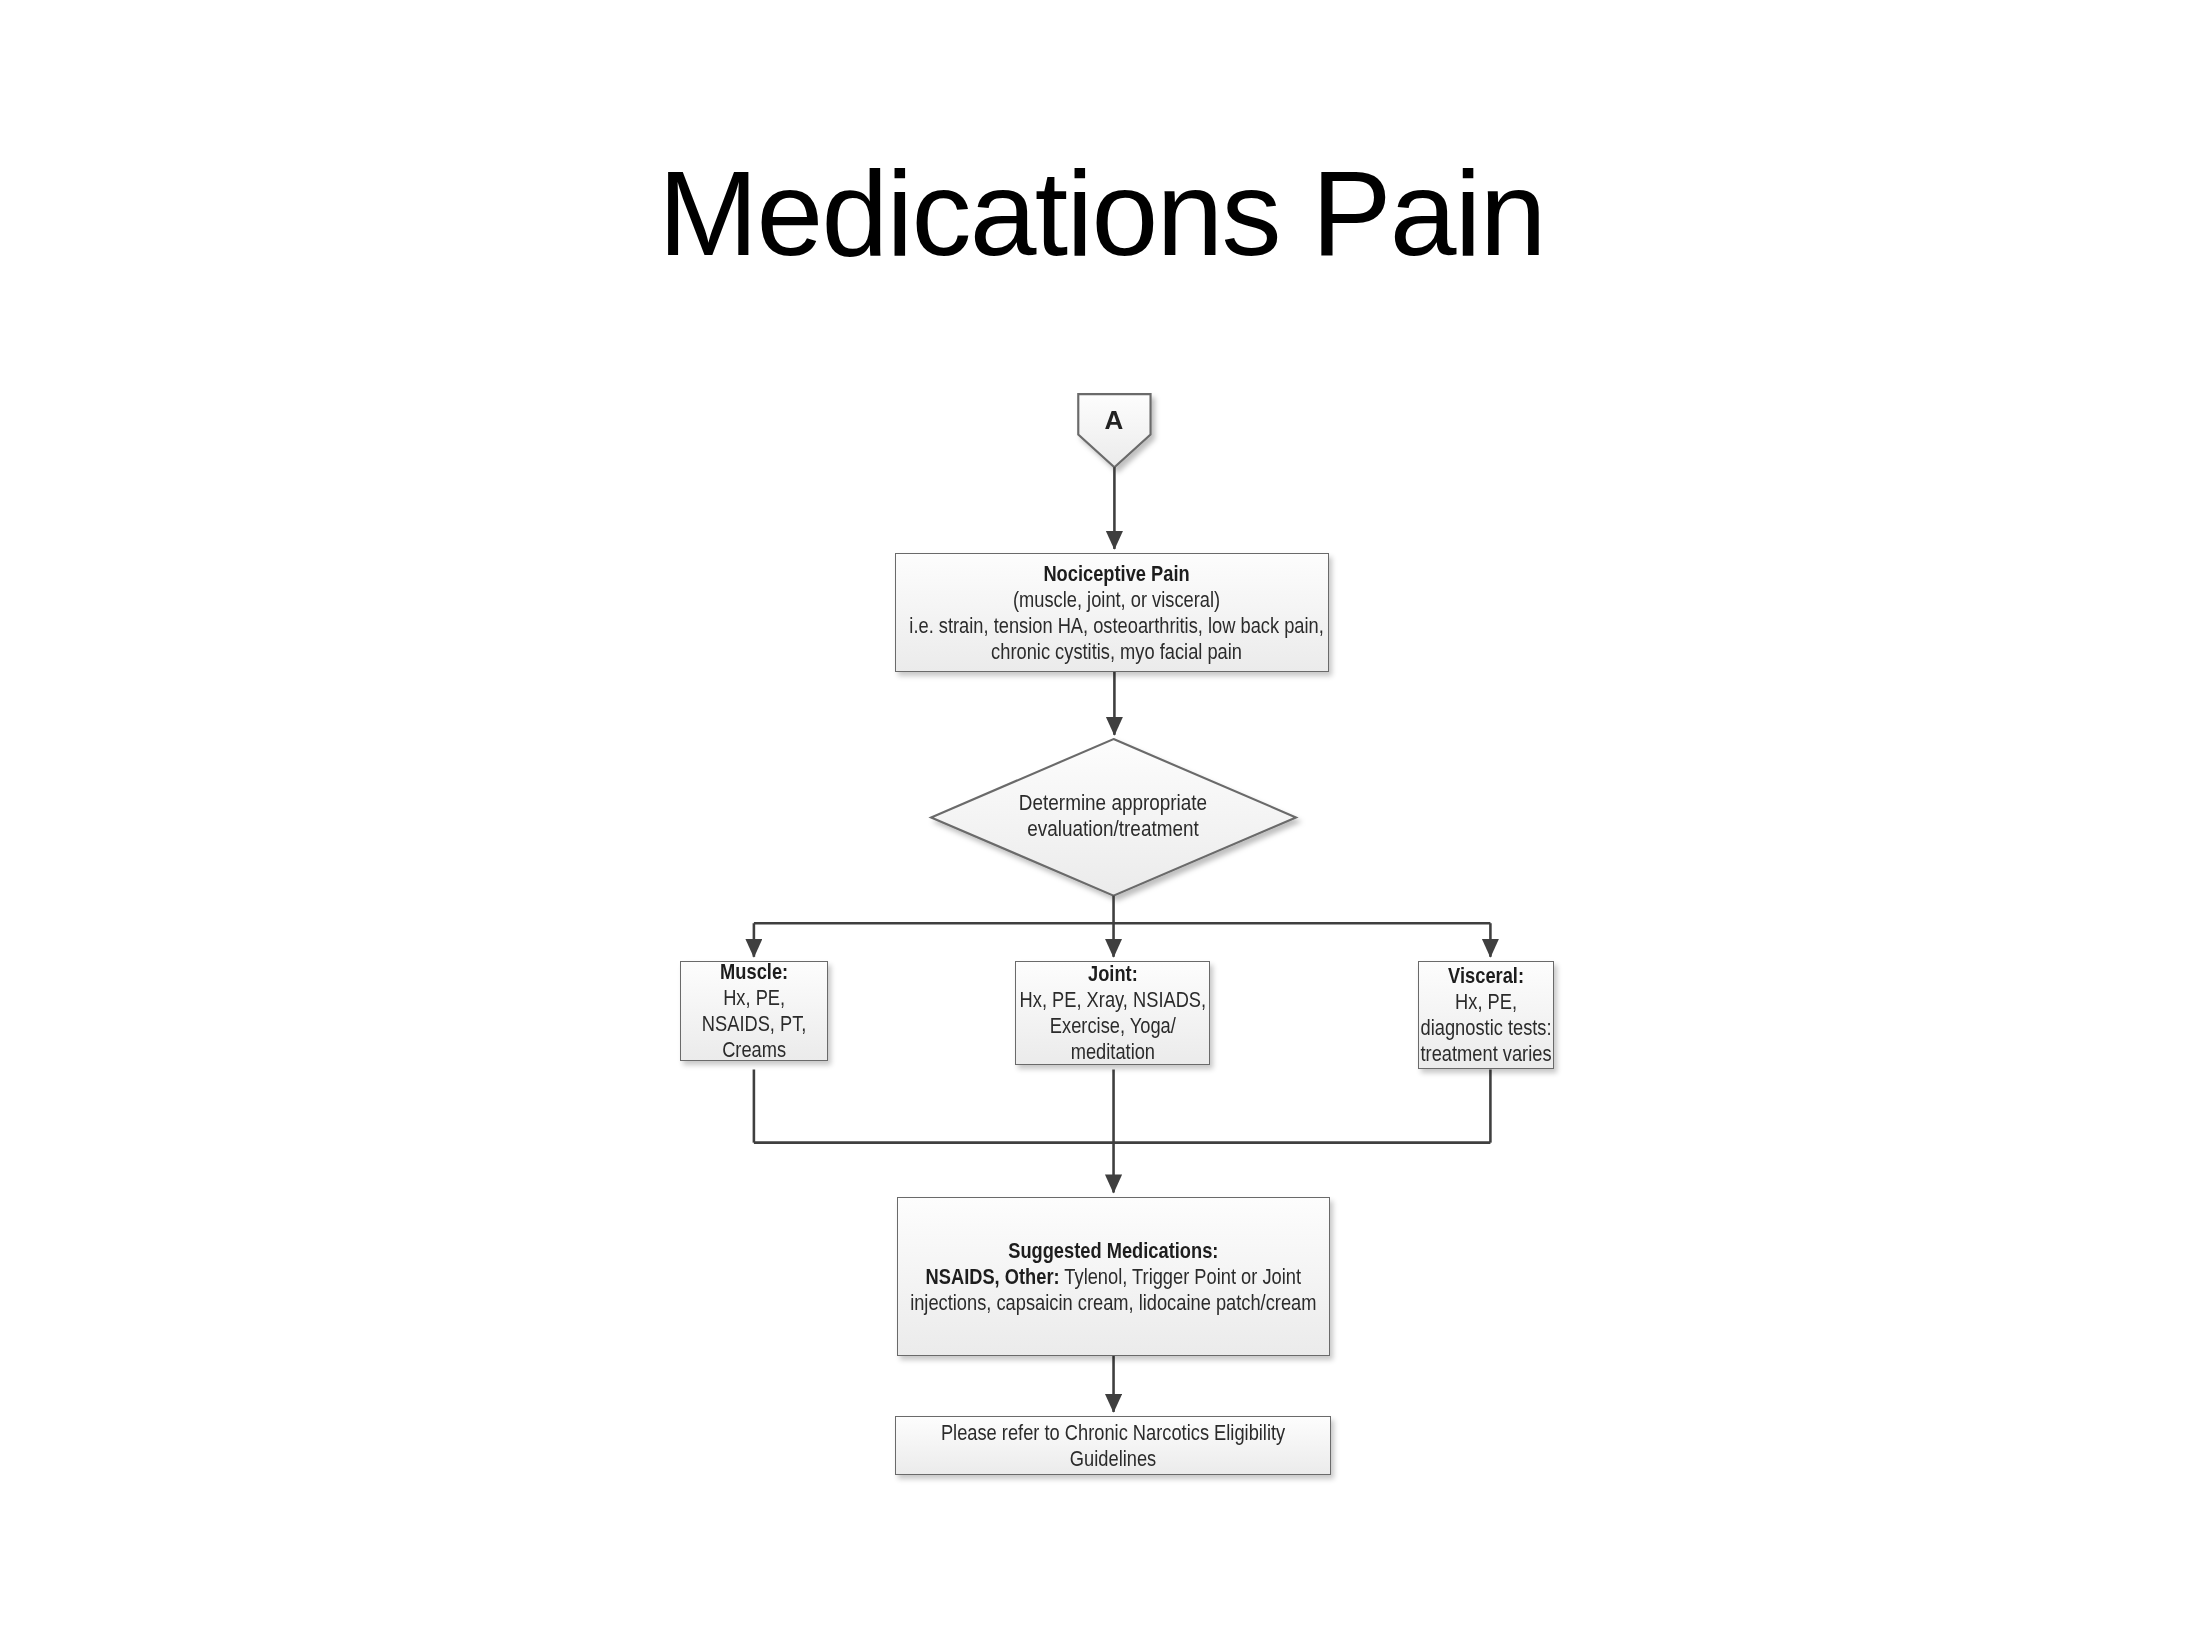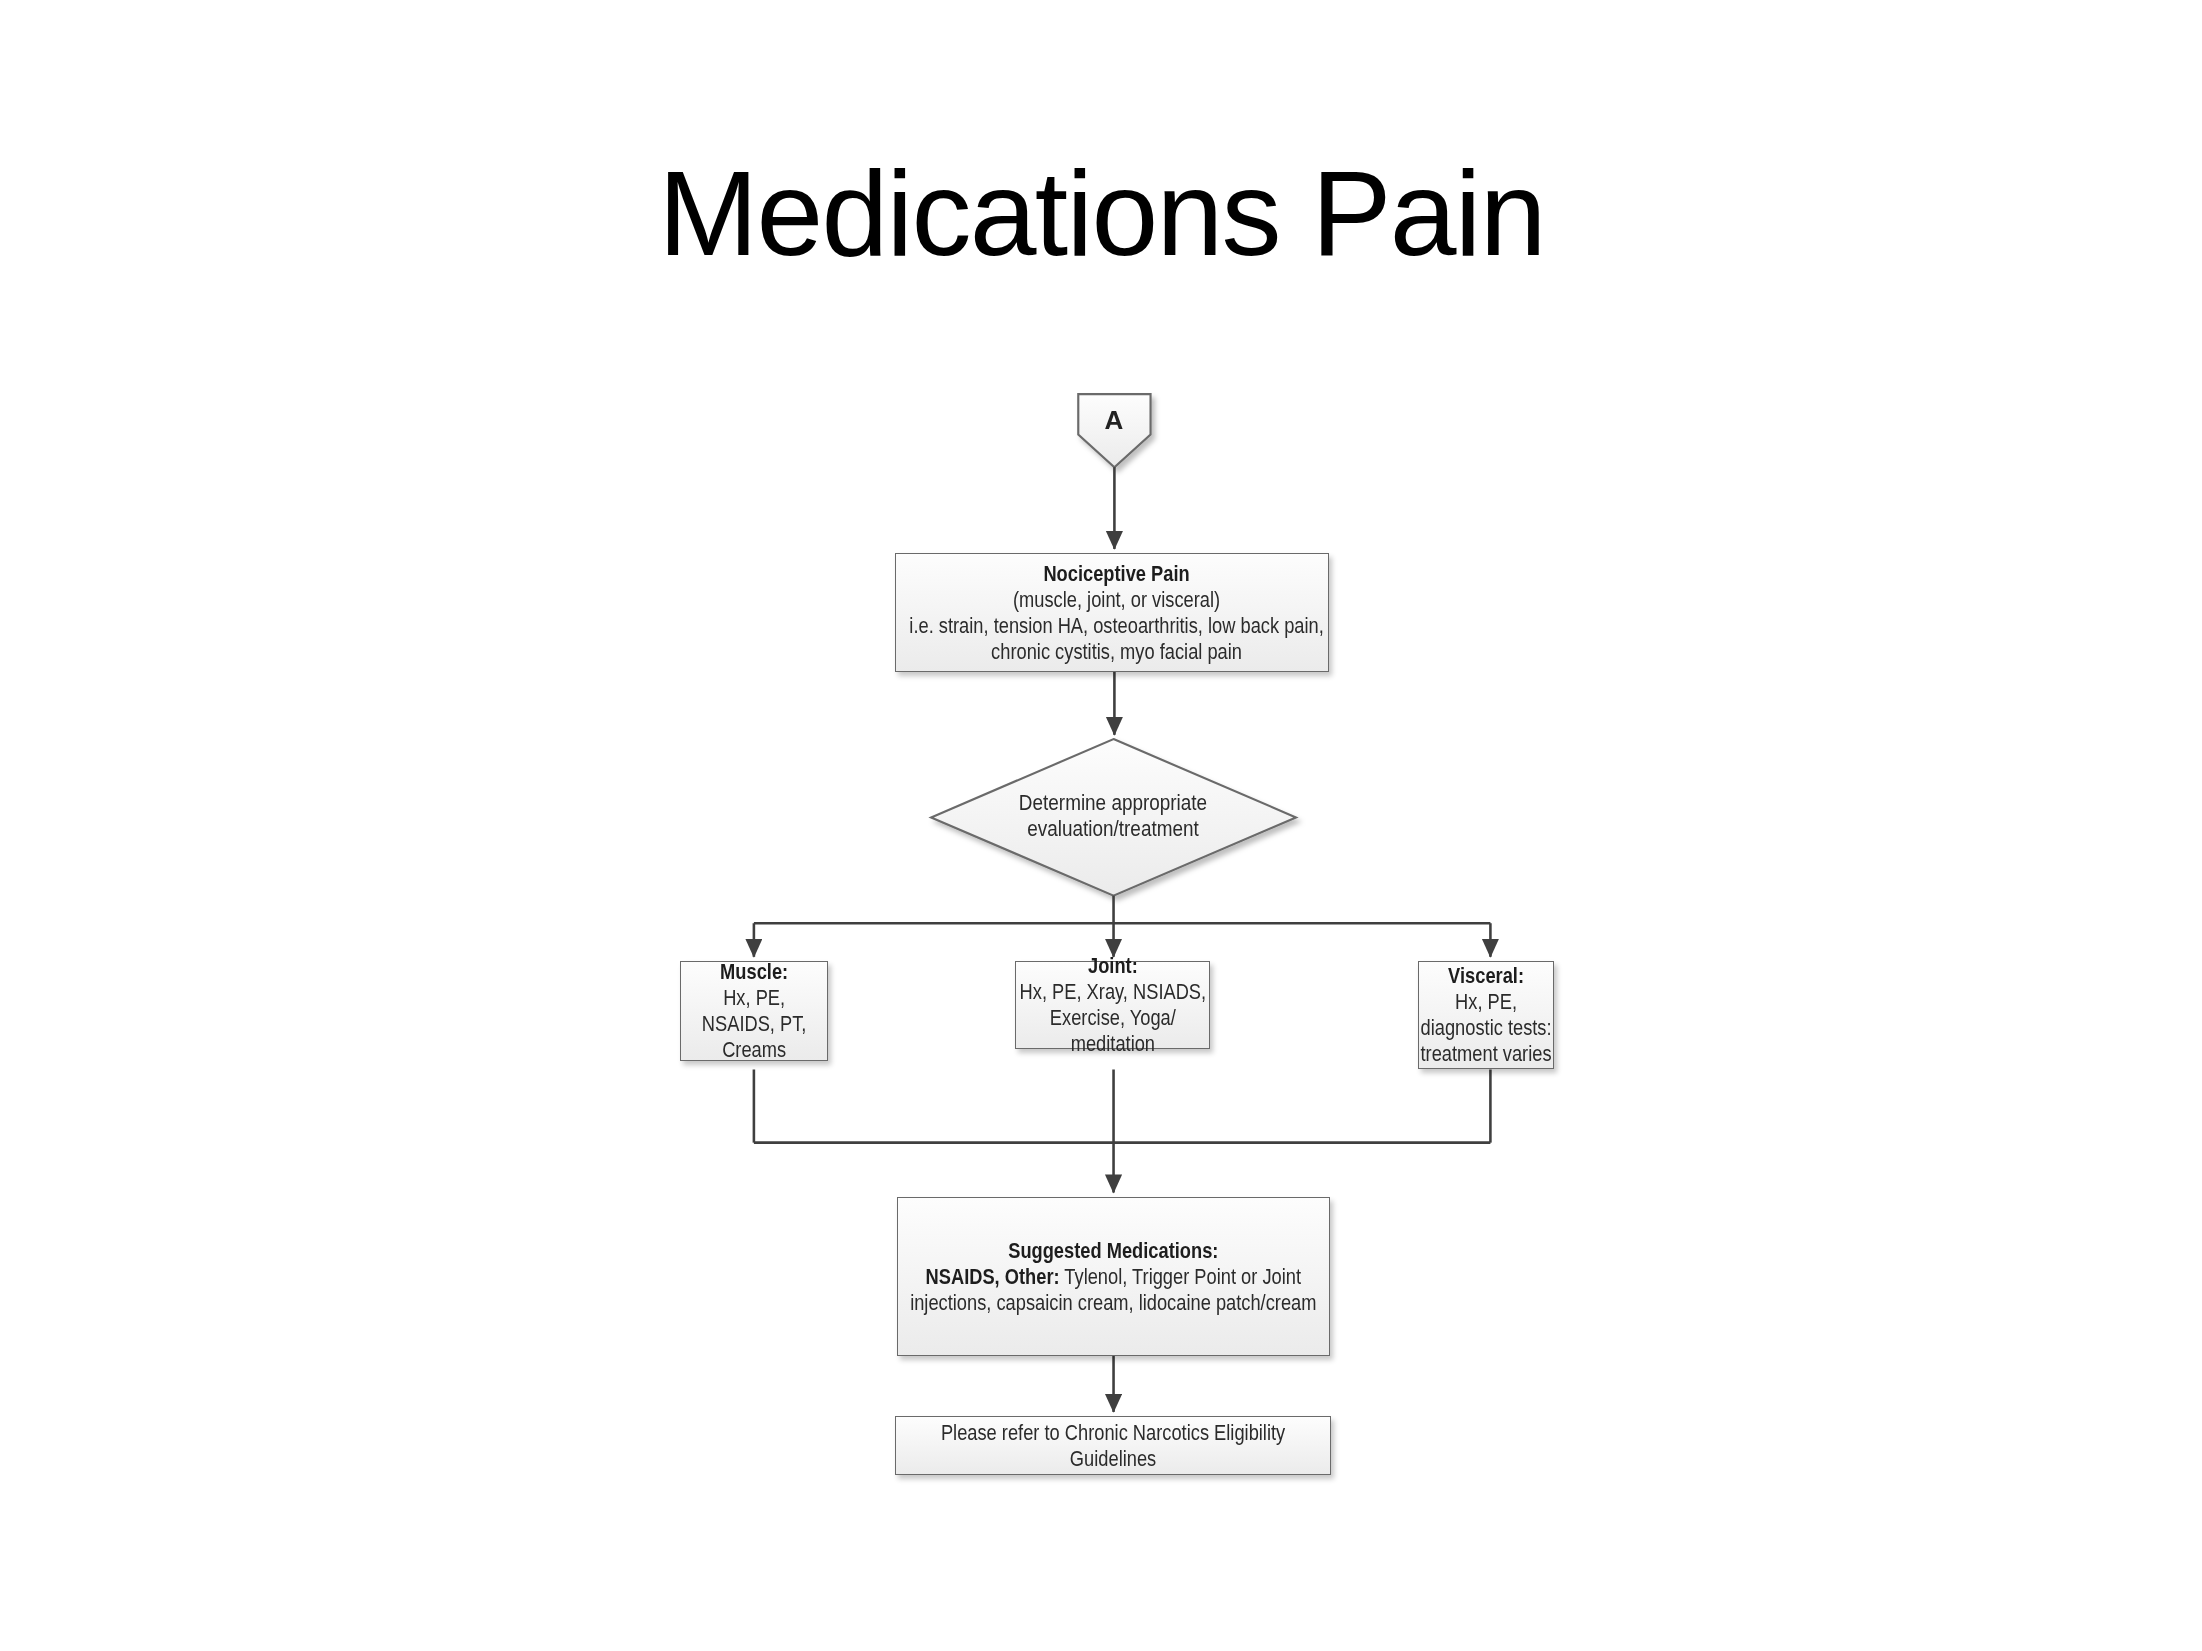--- a/index.html
+++ b/index.html
@@ -44,21 +44,21 @@
     left:1078px;top:406px;width:72px;
     font-size:26px;font-weight:bold;line-height:29px;color:#222;
   }
   .decision-label{
     left:941px;top:790px;width:344px;
     font-size:21.5px;line-height:26px;
     transform:scaleX(0.88);
   }
   #node-nociceptive{left:895px;top:553px;width:434px;height:119px;padding-left:9px;}
   #node-muscle{left:680px;top:961px;width:148px;height:100px;}
-  #node-joint{left:1015px;top:961px;width:195px;height:88px;}
+  #node-joint{left:1015px;top:961px;width:195px;height:104px;}
   #node-visceral{left:1418px;top:961px;width:136px;height:108px;}
   #node-medications{left:897px;top:1197px;width:433px;height:159px;}
   #node-referral{left:895px;top:1416px;width:436px;height:59px;}
 </style>
 </head>
 <body>
 
 <div class="slide">
 
   <div class="slide-title">Medications Pain</div>

